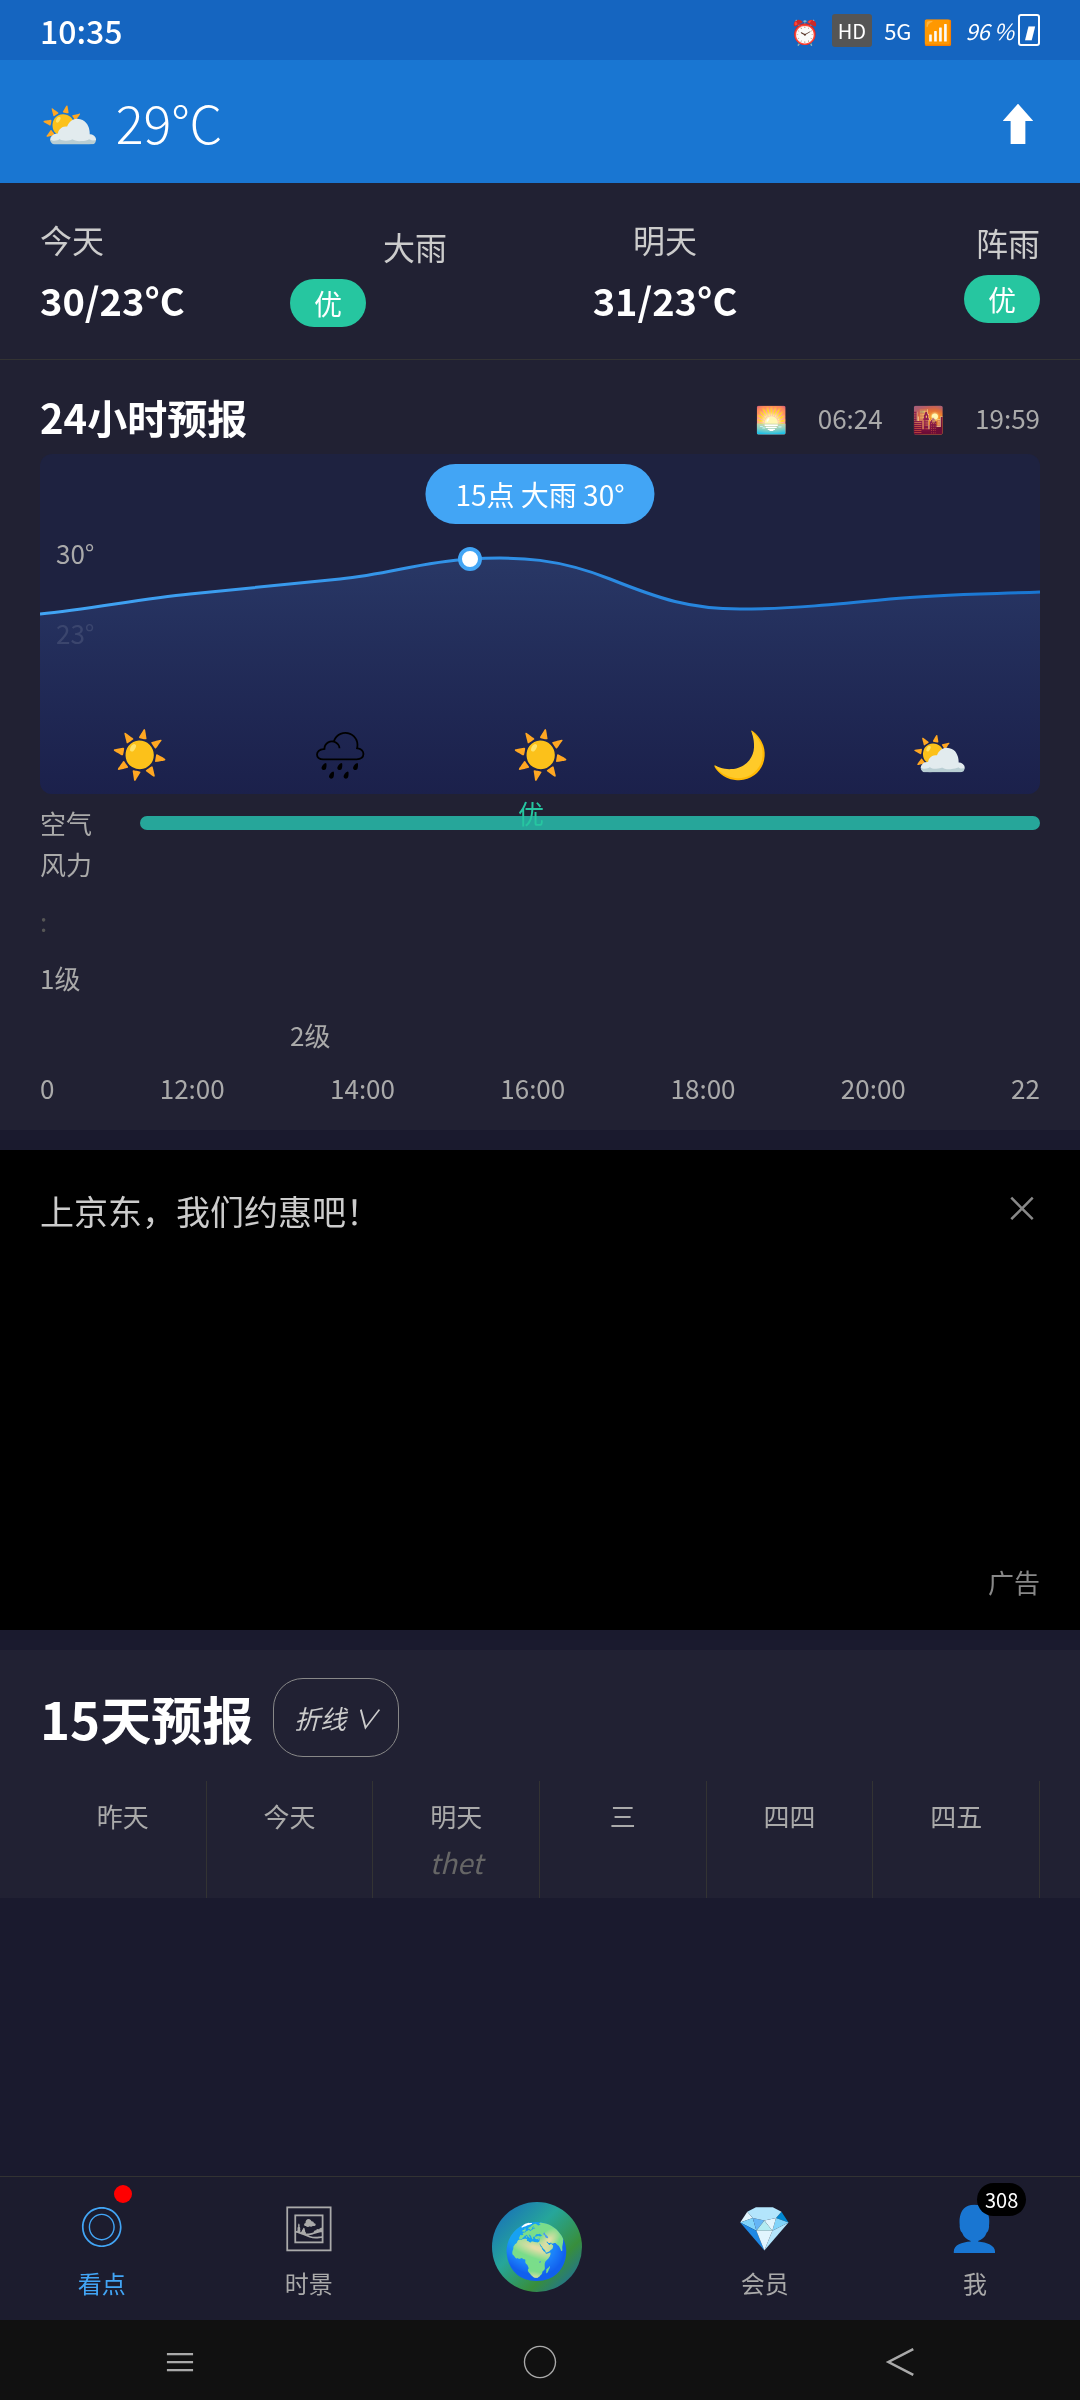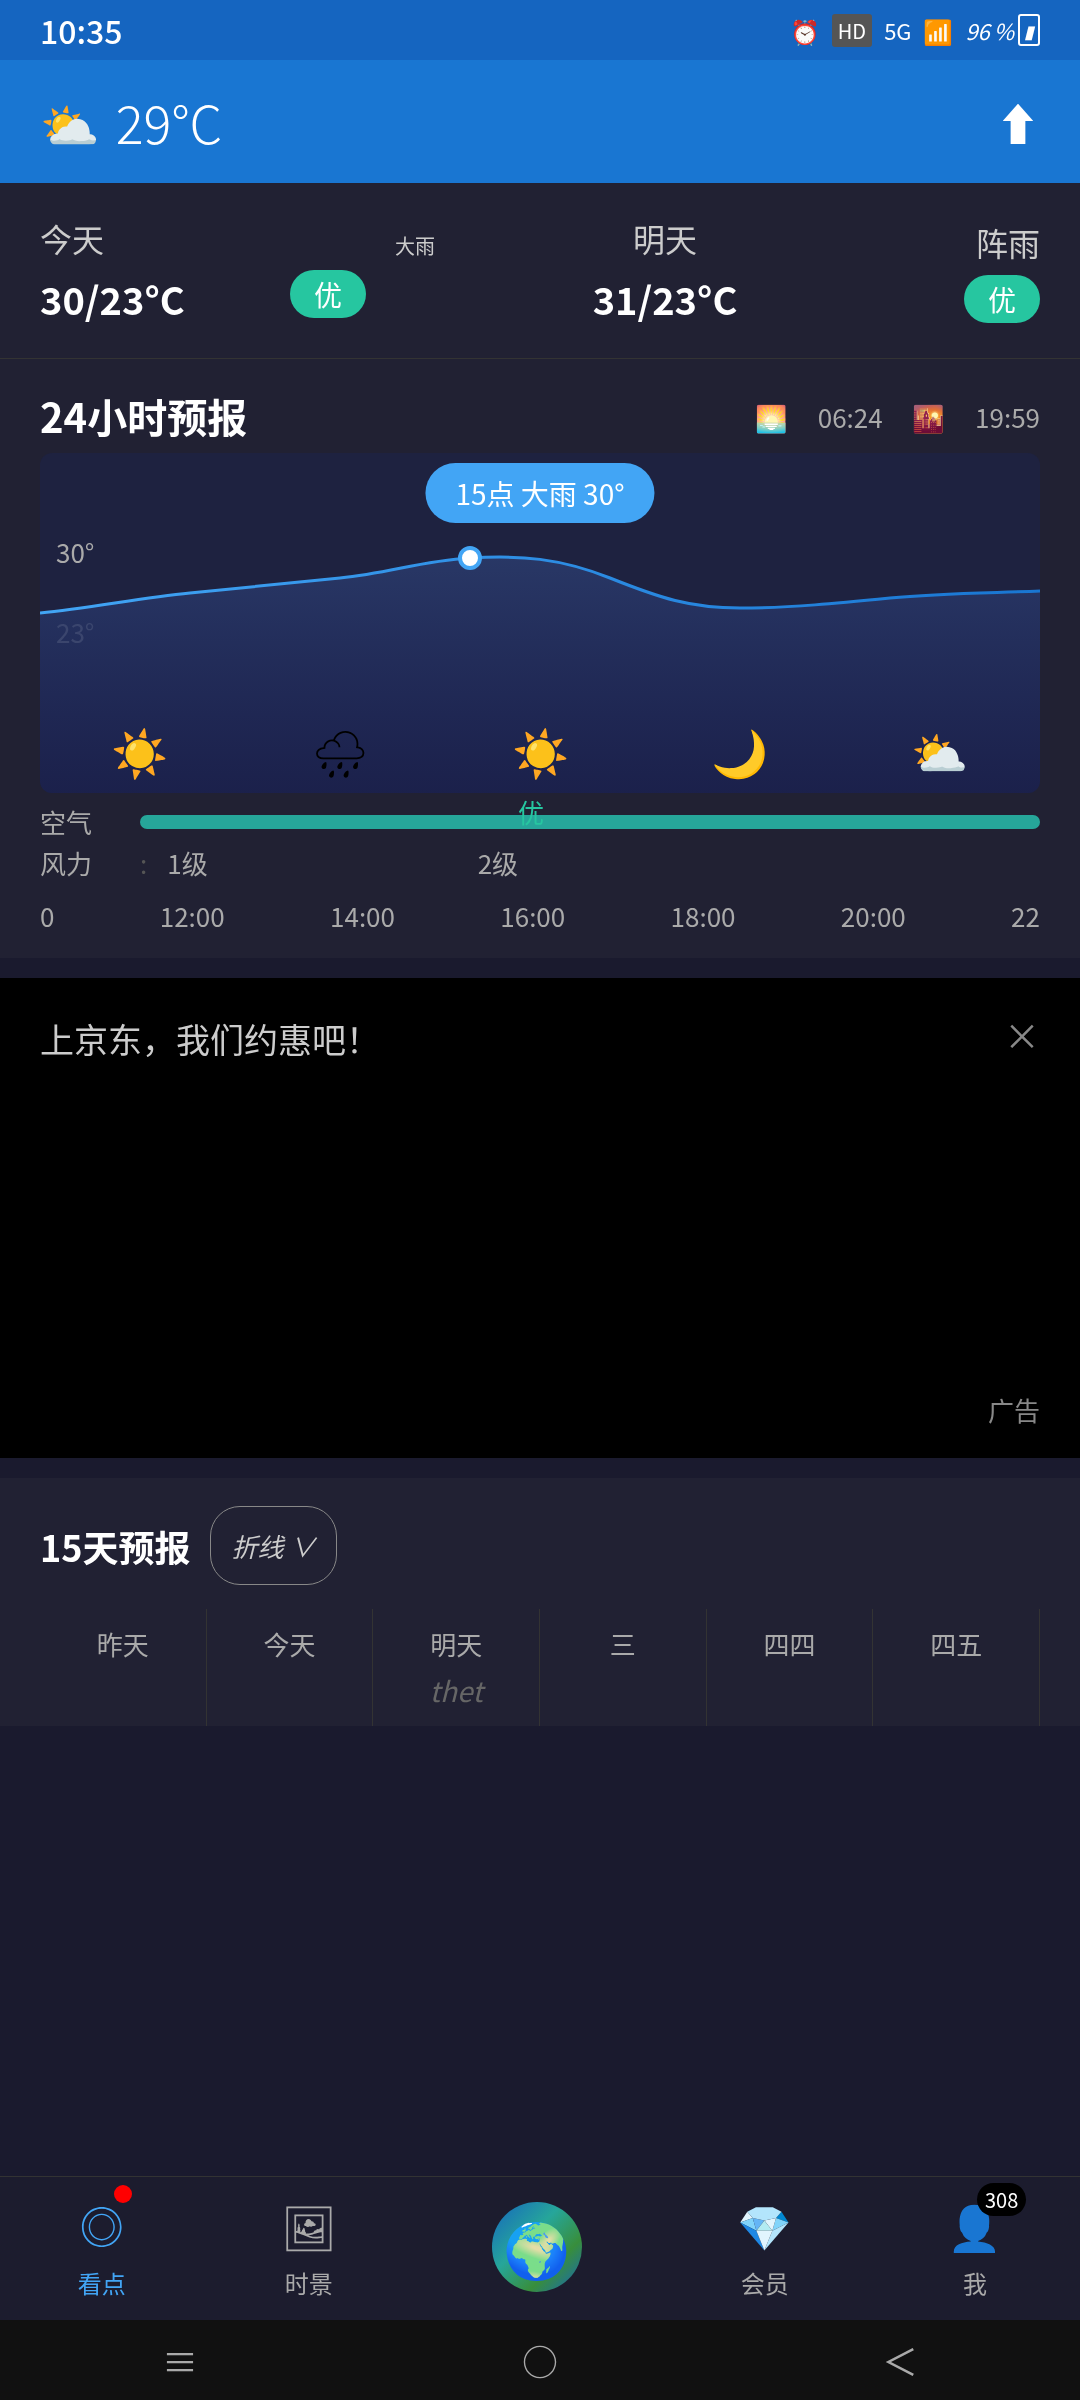--- a/index.html
+++ b/index.html
@@ -79,21 +79,21 @@
       grid-template-columns: 1fr 1fr 1fr 1fr;
       align-items: center;
       border-bottom: 1px solid #333;
     }
     .today-label {
       color: #ccc;
       font-size: 32px;
     }
     .today-weather {
       color: #ccc;
-      font-size: 20px;
+      font-size: 32px;
       text-align: center;
       margin-top: 8px;
     }
     .tomorrow-label {
       color: #ccc;
       font-size: 32px;
       text-align: center;
     }
     .tomorrow-weather {
       color: #ccc;
@@ -231,22 +231,23 @@
     }
     .air-quality-text {
       color: #26c6a0;
       font-size: 26px;
       position: absolute;
       top: -22px;
       left: 42%;
     }
     .wind-row {
       display: flex;
-      align-items: center;
+      align-items: flex-start;
       gap: 20px;
+      flex-direction: column;
     }
     .wind-label {
       color: #aaa;
       font-size: 26px;
       min-width: 80px;
     }
     .wind-text-1 {
       color: #aaa;
       font-size: 26px;
     }
@@ -301,21 +302,21 @@
       padding: 28px 40px 0;
     }
     .forecast-15-header {
       display: flex;
       align-items: center;
       gap: 20px;
       margin-bottom: 24px;
     }
     .forecast-15-title {
       color: white;
-      font-size: 36px;
+      font-size: 51px;
       font-weight: bold;
     }
     .zhexian-badge {
       border: 1px solid #888;
       border-radius: 30px;
       padding: 20px 20px;
       color: #ccc;
       font-size: 26px;
       display: flex;
       align-items: center;

